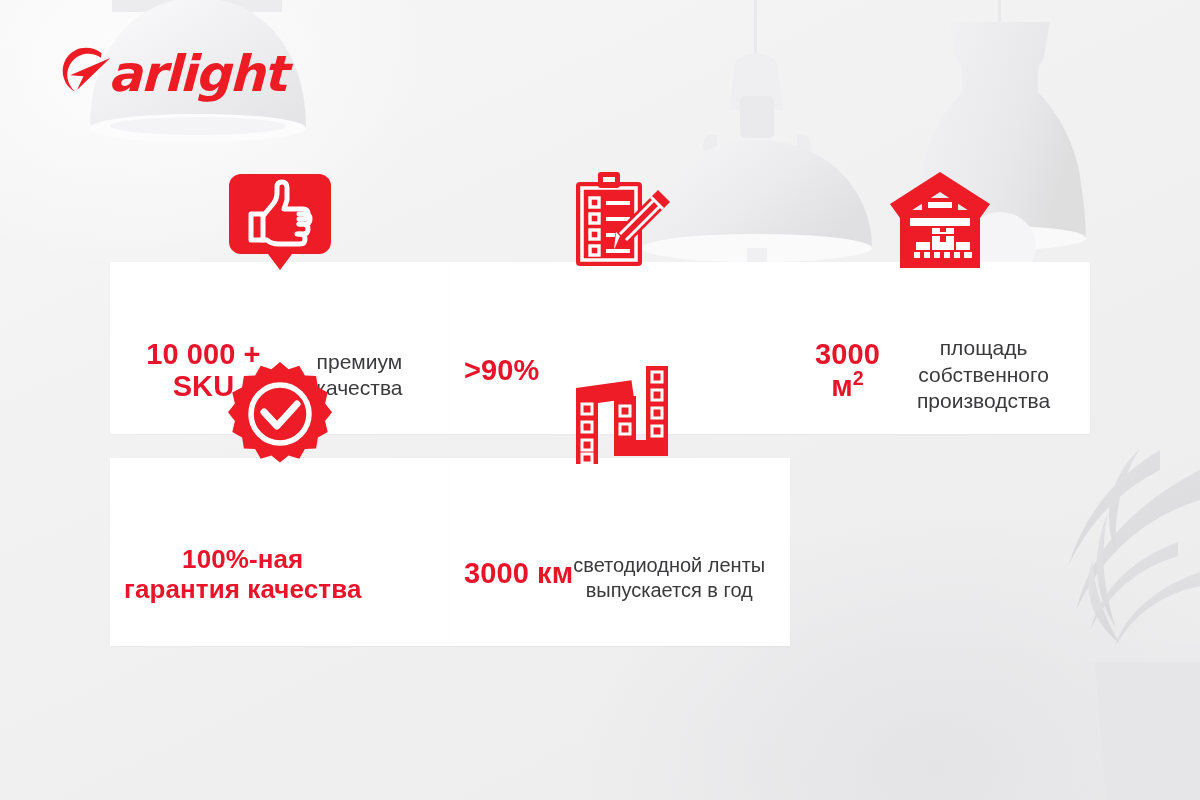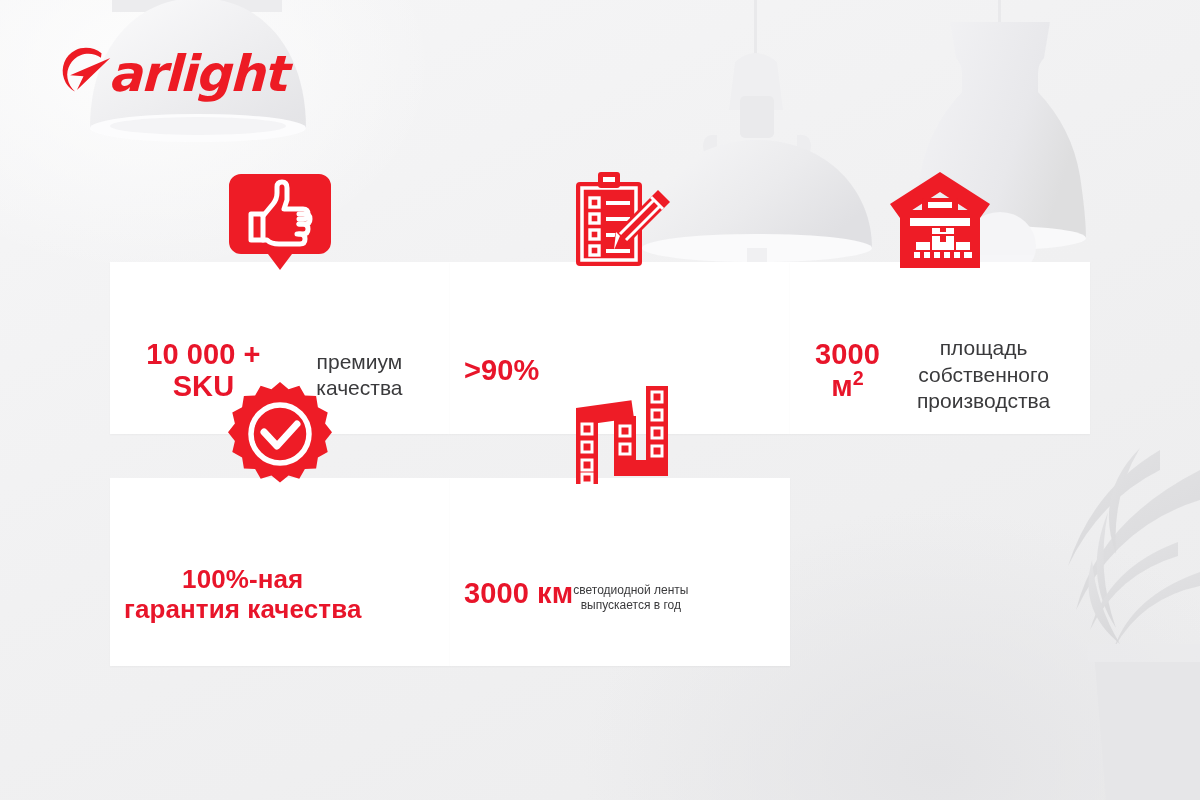--- a/index.html
+++ b/index.html
@@ -27,21 +27,21 @@
   .logo-word{
     font-family:"DejaVu Sans","Liberation Sans",sans-serif;
     font-size:50px;font-weight:700;font-style:italic;
     color:#ed1b24;letter-spacing:-1.5px;line-height:1;
     transform:skewX(-4deg);
   }
 
   
   .grid{position:absolute;left:110px;top:262px;width:980px;}
   .row{display:flex;gap:0;}
-  .row + .row{margin-top:44px;}
+  .row + .row{margin-top:24px;}
   .cell{position:relative;width:340px;height:172px;}
   .cell.c2{width:340px;}
   .cell.c3{width:300px;}
   .card{
     position:absolute;left:0;top:0;width:100%;height:100%;
     background:#ffffff;
     box-shadow:0 1px 2px rgba(0,0,0,.035);
   }
   .row2 .cell{height:188px;}
 
@@ -64,21 +64,21 @@
   .big{
     color:#e8152a;font-weight:700;font-size:29px;line-height:1.12;
     text-align:center;letter-spacing:.1px;white-space:pre-line;
     margin:0 0 10px 0;
   }
   .big.two-line{font-size:26px;line-height:1.14;margin-bottom:6px;}
   .sub{
     color:#3a3a3c;font-weight:400;font-size:21px;line-height:1.26;
     text-align:center;white-space:pre-line;margin:0;
   }
-  .row2 .sub{font-size:12px;}
+  .row2 .sub{font-size:20px;}
   .sup{font-size:.68em;vertical-align:super;line-height:0;}
 </style>
 </head>
 <body>
 
 <div class="stage">
 
   <div class="bg-layer">
     <svg class="bg-svg" viewBox="0 0 1200 800">
       <defs>

